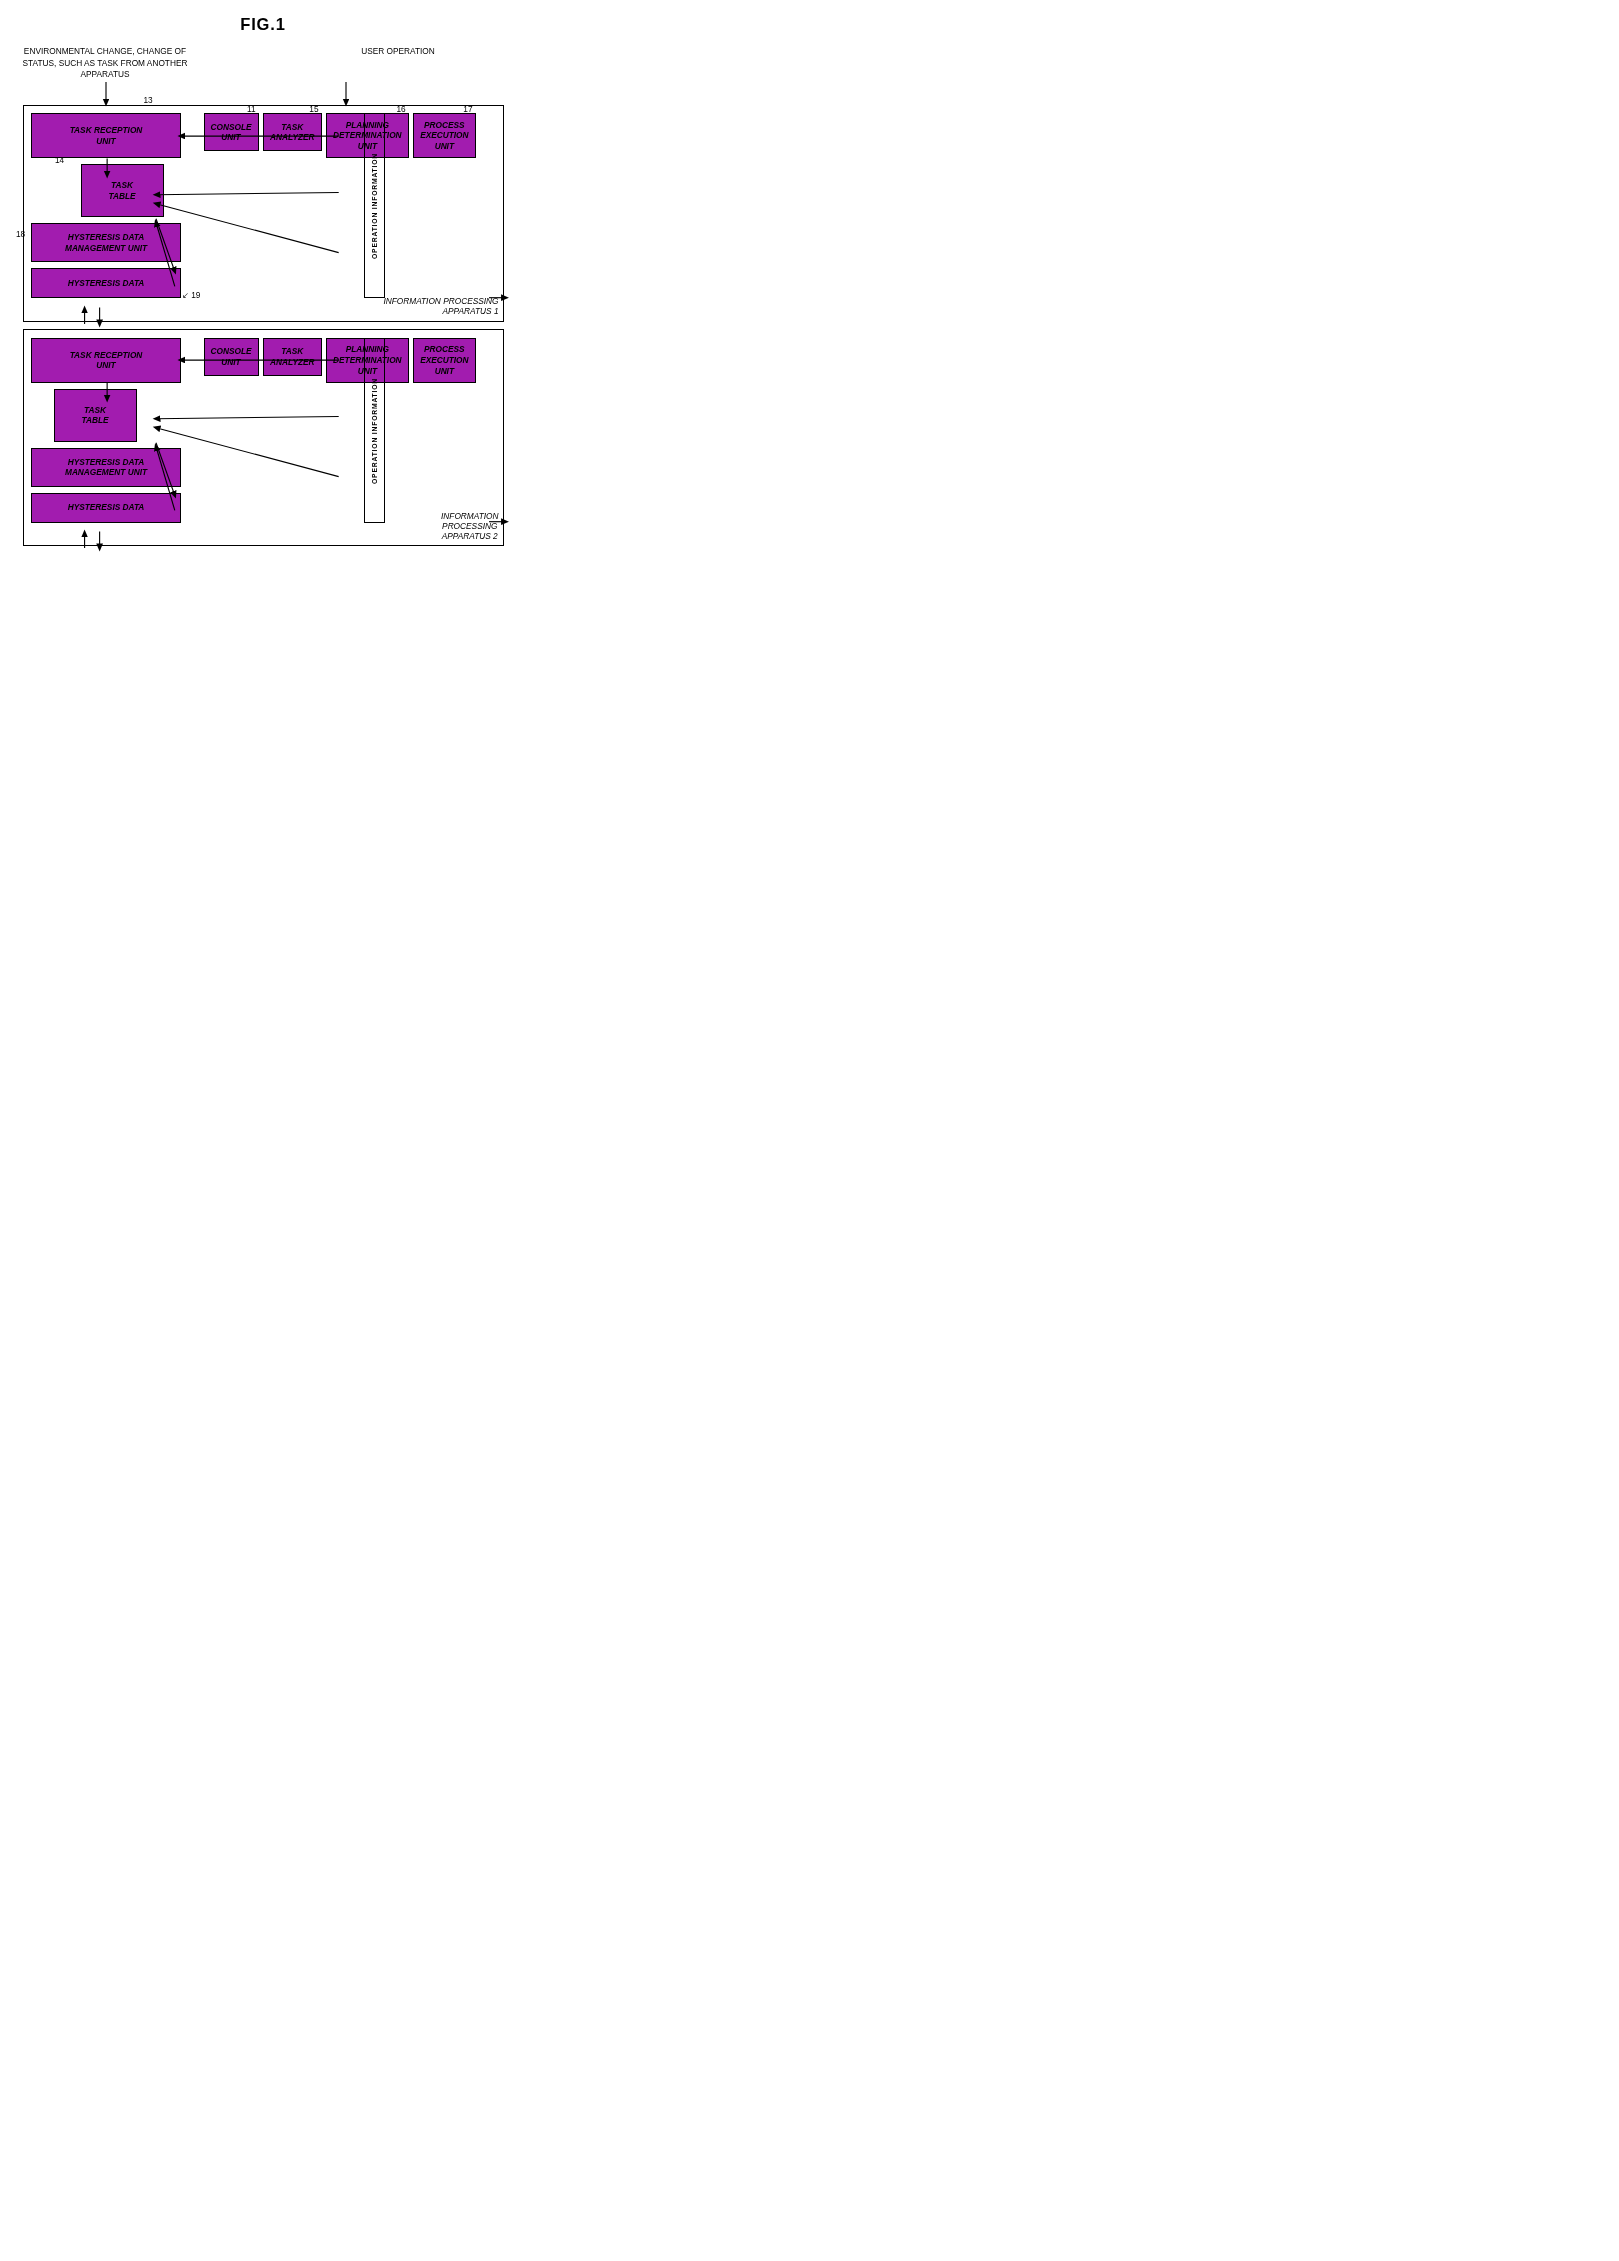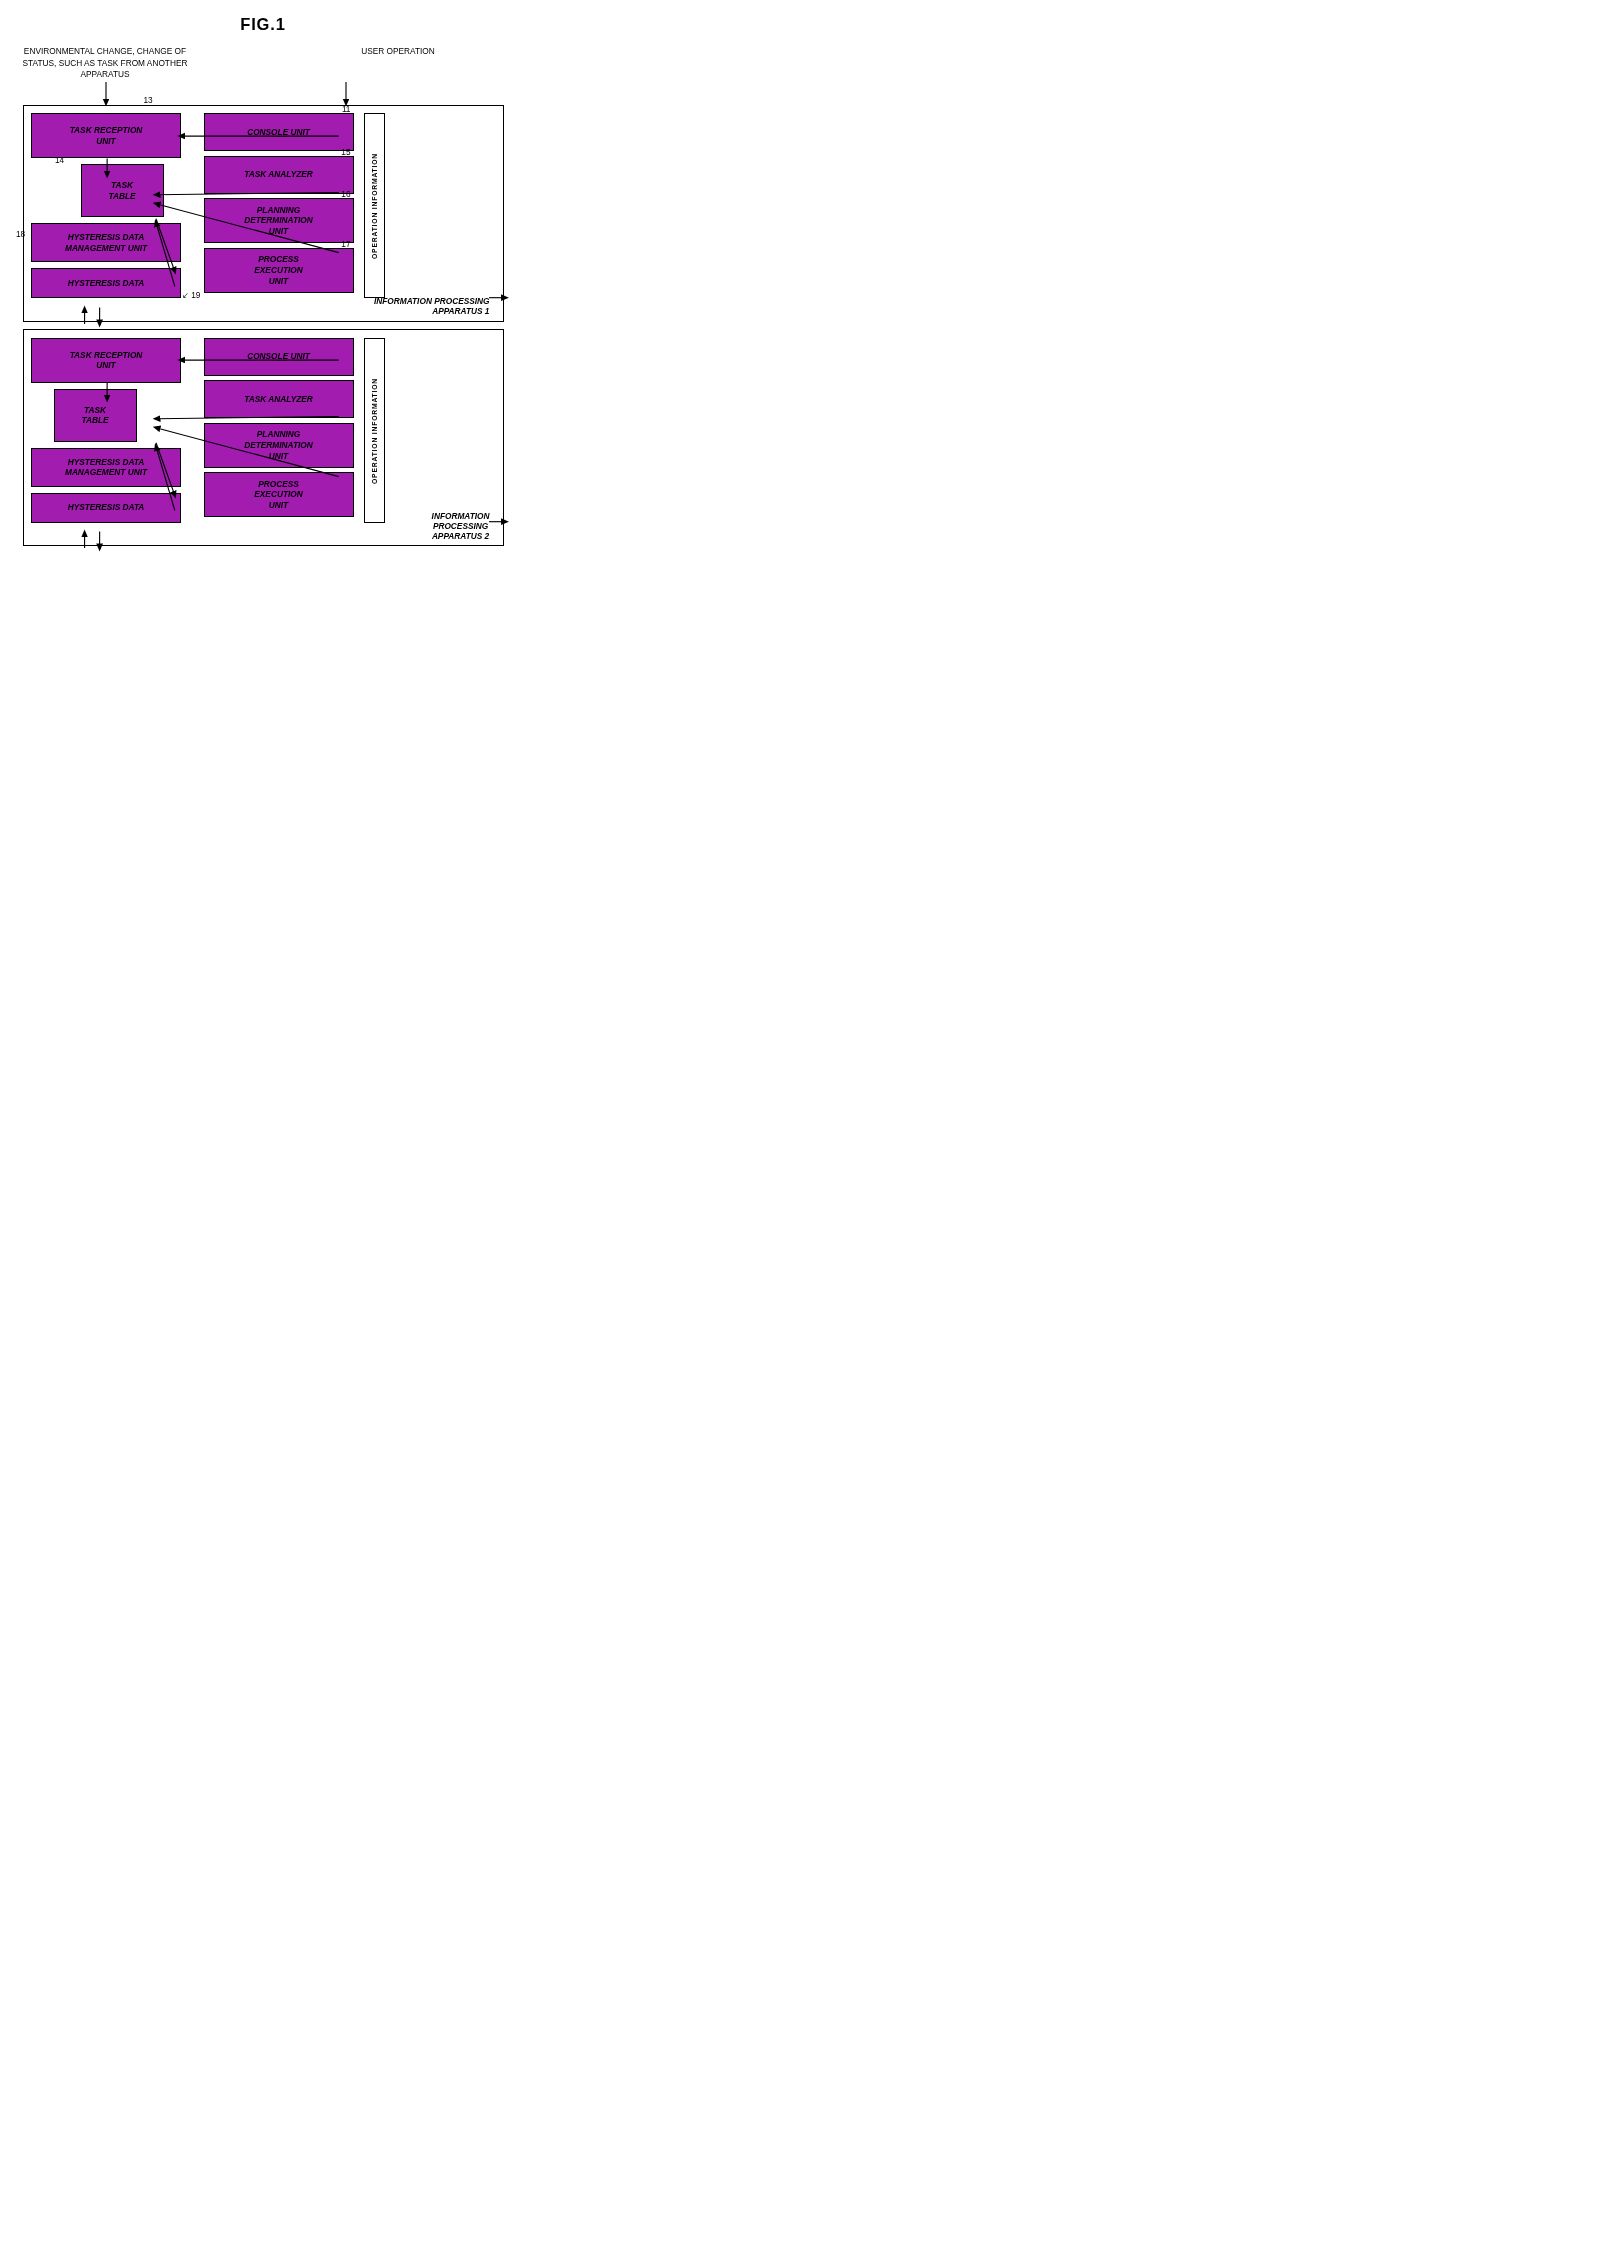--- a/index.html
+++ b/index.html
@@ -25,41 +25,40 @@
     
     .apparatus-box {
       border: 1.5px solid #000;
       position: relative;
       padding: 7.5px 7.5px 22.5px 7.5px;
       margin-bottom: 3px;
     }
     .apparatus-label {
       position: absolute;
       bottom: 4.5px;
-      right: 13px;
+      right: 4px;
       font-size: 8.3px;
       text-align: right;
       font-style: italic;
-      font-weight: bold;
     }
     
     .apparatus-inner {
       display: flex;
       gap: 7.5px;
       position: relative;
     }
     .left-col {
       display: flex;
       flex-direction: column;
       gap: 6px;
       width: 150px;
     }
     .right-col {
       display: flex;
-      flex-direction: column;
+      flex-direction: row;
       gap: 4.5px;
       width: 150px;
       margin-left: 15px;
     }
     .op-info-col {
       width: 21px;
       border: 1.5px solid #000;
       display: flex;
       align-items: center;
       justify-content: center;

